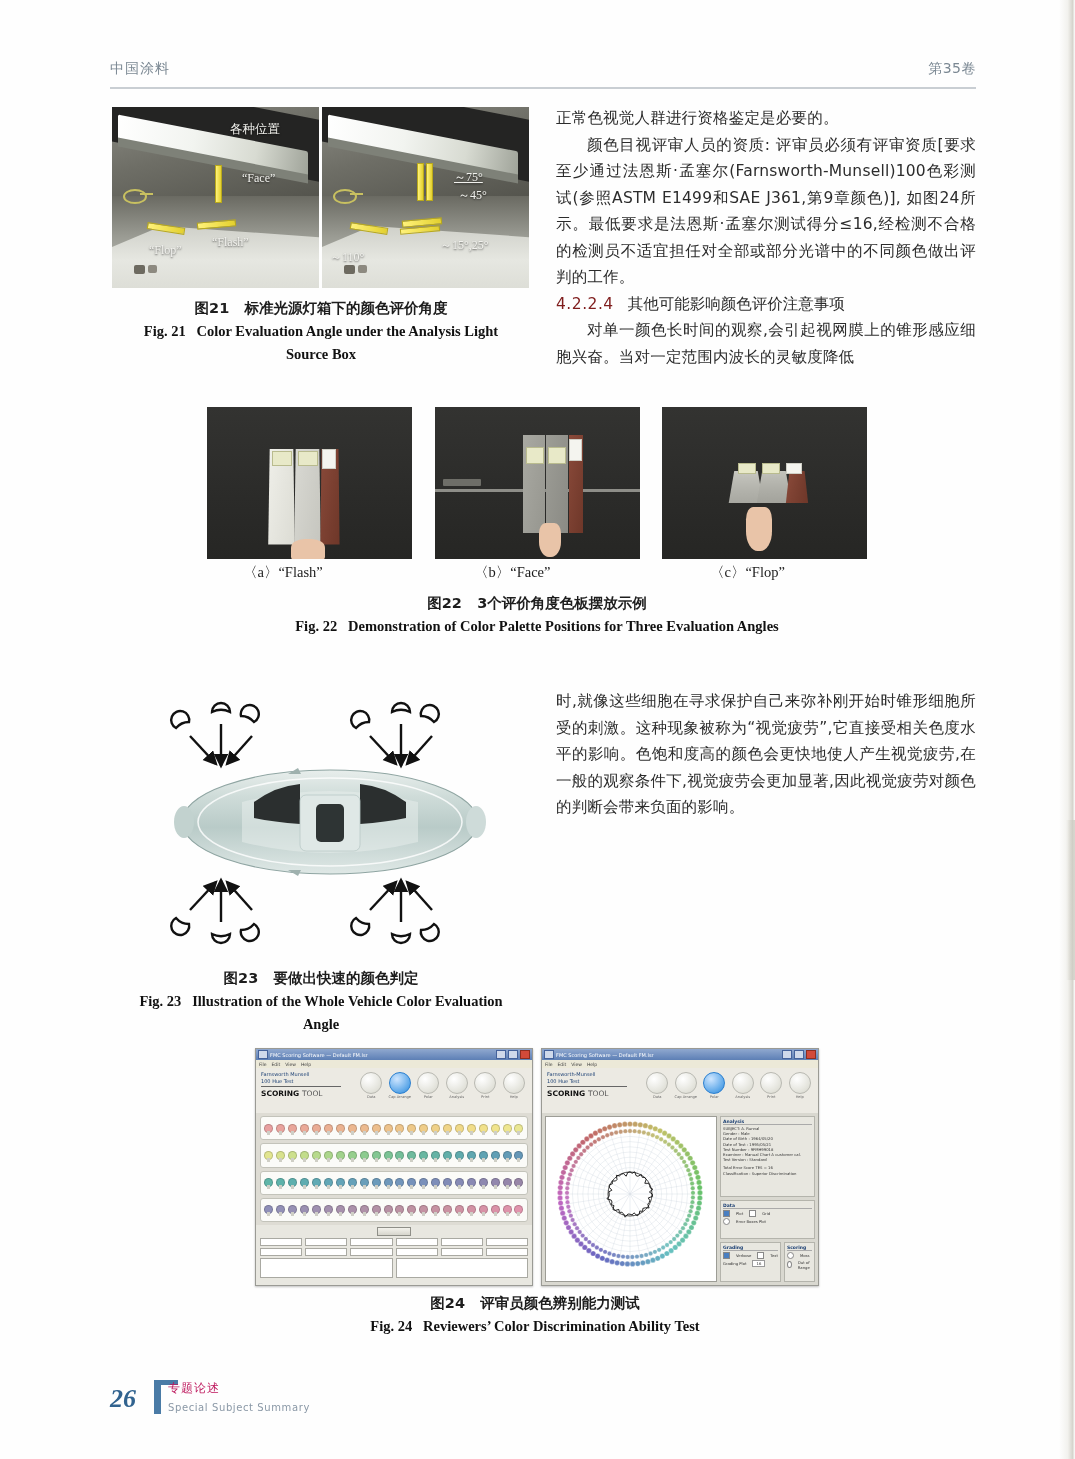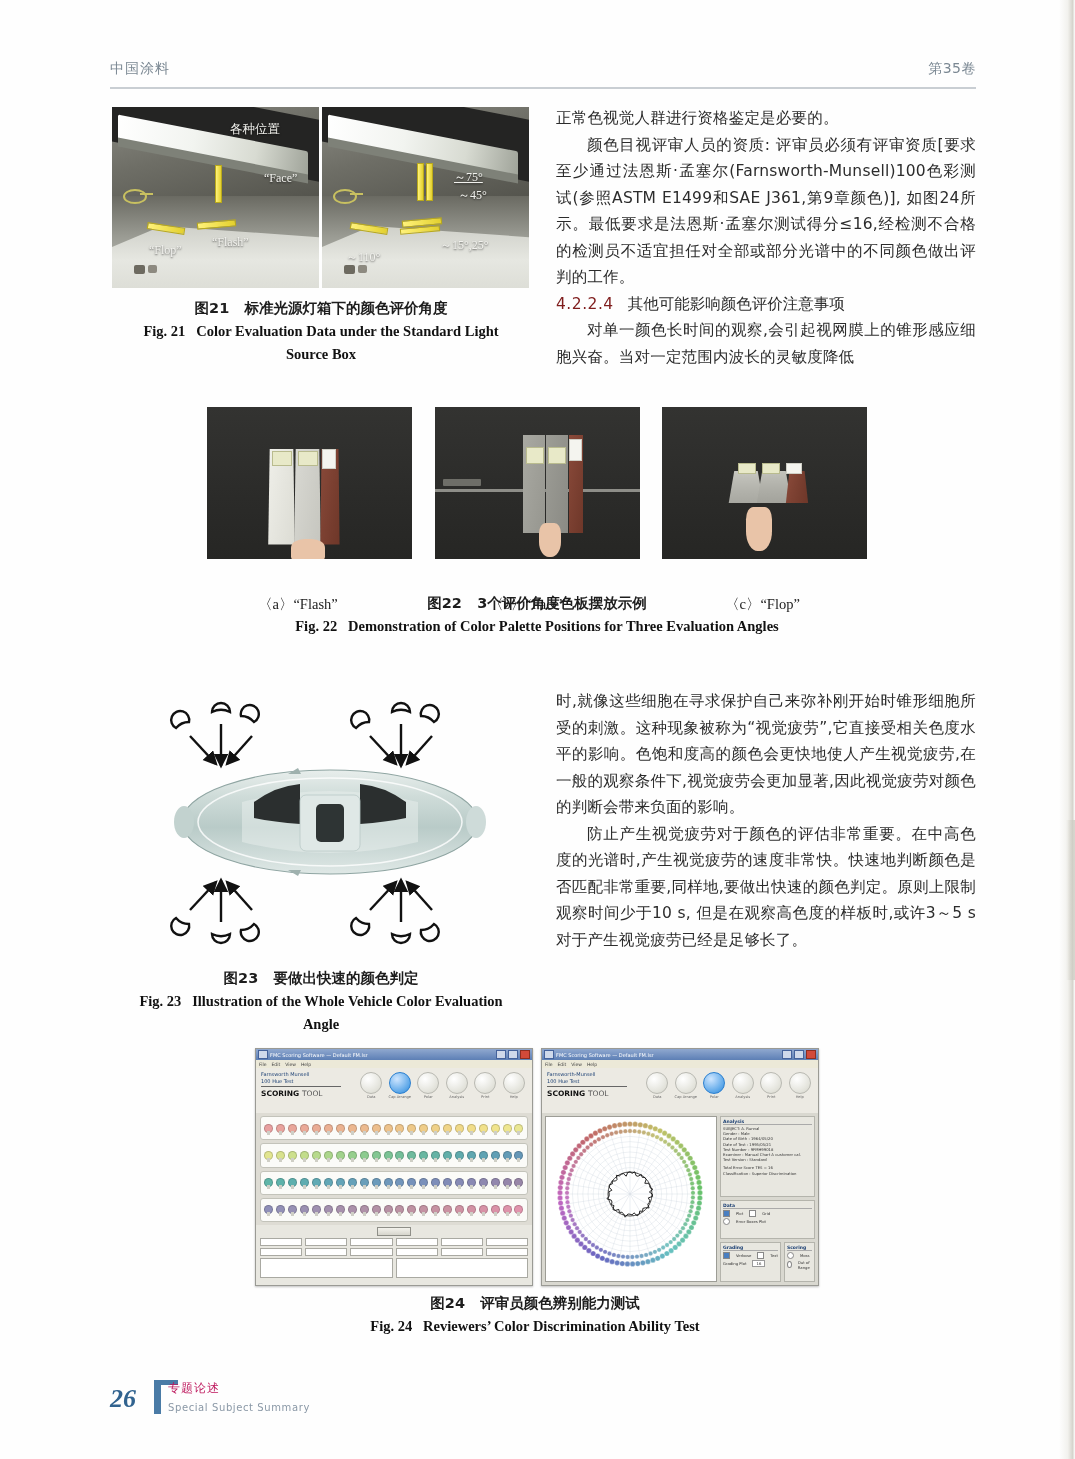--- a/index.html
+++ b/index.html
@@ -54,21 +54,21 @@
   .ph{position:relative;width:205px;height:152px;background:#2e2e2e;overflow:hidden;}
   .ph .bgw{position:absolute;inset:0;background:linear-gradient(180deg,#333331 0%,#2b2b29 60%,#262624 100%);}
   .ph .rail{position:absolute;left:0;top:82px;width:100%;height:3px;background:#8e8e88;}
   .ph .railshelf{position:absolute;left:8px;top:72px;width:38px;height:7px;background:#6e6e68;border-radius:1px;}
   .panel{position:absolute;background:linear-gradient(100deg,#d9d9d3,#c6c6bf);}
   .panelL{background:linear-gradient(100deg,#efefe9,#dcdcd4);}
   .panelR{background:linear-gradient(100deg,#8a4a3a,#6e3729);}
   .sticker{position:absolute;background:#e8e9c8;border:1px solid #b9bb8e;}
   .stickerw{position:absolute;background:#f4f4ef;border:1px solid #cfcfc6;}
   .hand{position:absolute;background:#e9c4a8;border-radius:40% 40% 18% 18%;}
-  .fig22labels{position:absolute;left:206px;top:563px;width:660px;height:24px;margin-top:32px;}
+  .fig22labels{position:absolute;left:191px;top:563px;width:660px;height:24px;}
   .fig22labels span{position:absolute;font-family:"Liberation Serif",serif;font-size:14.5px;color:#1b1b1b;}
   .cap22{position:absolute;left:207px;top:592px;width:660px;}
 
   
   .fig23{position:absolute;left:150px;top:690px;width:360px;height:265px;}
   .cap23{position:absolute;left:110px;top:967px;width:422px;}
 
   
   .fig24{position:absolute;left:255px;top:1048px;width:565px;height:238px;display:flex;gap:8px;}
   .win{width:278px;height:238px;background:#e8e7e0;border:1px solid #9a9a94;box-sizing:border-box;
@@ -141,49 +141,49 @@
       <div class="backwall"></div>
       <div class="floor"></div>
       <div class="hook"></div>
       <div class="hookline"></div>
       <div class="dot1"></div>
       <div class="dot2"></div>
       <div class="ybar" style="left:103px;top:58px;width:5px;height:36px;"></div>
       <div class="ybar" style="left:35px;top:118px;width:36px;height:5px;transform:rotate(9deg);"></div>
       <div class="ybar" style="left:85px;top:114px;width:37px;height:5px;transform:rotate(-5deg);"></div>
       <div class="lbtxt cn" style="left:118px;top:14px;">各种位置</div>
-      <div class="lbtxt" style="left:130px;top:64px;margin-left:22px;">“Face”</div>
+      <div class="lbtxt" style="left:130px;top:64px;">“Face”</div>
       <div class="lbtxt" style="left:37px;top:136px;">“Flop”</div>
       <div class="lbtxt" style="left:100px;top:128px;">“Flash”</div>
     </div>
     <div class="lb">
       <div class="ceil"></div>
       <div class="tube"></div>
       <div class="tubeedge"></div>
       <div class="backwall"></div>
       <div class="floor"></div>
       <div class="hook"></div>
       <div class="hookline"></div>
       <div class="dot1"></div>
       <div class="dot2"></div>
       <div class="ybar" style="left:95px;top:56px;width:5px;height:36px;"></div>
       <div class="ybar" style="left:104px;top:56px;width:5px;height:36px;"></div>
       <div class="ybar" style="left:28px;top:118px;width:36px;height:5px;transform:rotate(9deg);"></div>
       <div class="ybar" style="left:80px;top:112px;width:38px;height:5px;transform:rotate(-5deg);"></div>
       <div class="ybar" style="left:78px;top:120px;width:38px;height:4px;transform:rotate(-5deg);"></div>
       <div class="lbtxt" style="left:132px;top:62px;text-decoration:underline;">～75°</div>
       <div class="lbtxt" style="left:136px;top:80px;">～45°</div>
-      <div class="lbtxt" style="left:24px;top:142px;">～110°</div>
+      <div class="lbtxt" style="left:8px;top:142px;">～110°</div>
       <div class="lbtxt" style="left:118px;top:130px;">～15°,25°</div>
     </div>
   </div>
 
   <div class="cap21 cap">
     <div class="cn"><span class="lbl">图21</span>&nbsp;&nbsp;&nbsp;<span>标准光源灯箱下的颜色评价角度</span></div>
-    <div class="en"><span>Fig. 21</span>&nbsp;&nbsp;&nbsp;<span>Color Evaluation Data under the Standard Light</span></div>
+    <div class="en"><span>Fig. 21</span>&nbsp;&nbsp;&nbsp;<span>Color Evaluation Angle under the Analysis Light</span></div>
     <div class="en">Source Box</div>
   </div>
 
   <div class="colR">
     <div class="ptext">正常色视觉人群进行资格鉴定是必要的。</div>
     <div class="ptext ind">颜色目视评审人员的资质: 评审员必须有评审资质[要求至少通过法恩斯·孟塞尔(Farnsworth-Munsell)100色彩测试(参照ASTM E1499和SAE J361,第9章颜色)], 如图24所示。最低要求是法恩斯·孟塞尔测试得分≤16,经检测不合格的检测员不适宜担任对全部或部分光谱中的不同颜色做出评判的工作。</div>
     <div class="sechead">
       <span class="num">4.2.2.4</span><span class="ttl">其他可能影响颜色评价注意事项</span>
     </div>
     <div class="ptext ind">对单一颜色长时间的观察,会引起视网膜上的锥形感应细胞兴奋。当对一定范围内波长的灵敏度降低</div>
@@ -299,21 +299,20 @@
   </div>
 
   <div class="cap23 cap">
     <div class="cn"><span class="lbl">图23</span>&nbsp;&nbsp;&nbsp;<span>要做出快速的颜色判定</span></div>
     <div class="en"><span>Fig. 23</span>&nbsp;&nbsp;&nbsp;<span>Illustration of the Whole Vehicle Color Evaluation</span></div>
     <div class="en">Angle</div>
   </div>
 
   <div style="position:absolute;left:556px;top:688px;width:420px;">
     <div class="ptext">时,就像这些细胞在寻求保护自己来弥补刚开始时锥形细胞所受的刺激。这种现象被称为“视觉疲劳”,它直接受相关色度水平的影响。色饱和度高的颜色会更快地使人产生视觉疲劳,在一般的观察条件下,视觉疲劳会更加显著,因此视觉疲劳对颜色的判断会带来负面的影响。</div>
-    <div class="ptext ind">防止产生视觉疲劳对于颜色的评估非常重要。在中高色度的光谱时,产生视觉疲劳的速度非常快。快速地判断颜色是否匹配非常重要,同样地,要做出快速的颜色判定。原则上限制观察时间少于10 s, 但是在观察高色度的样板时,或许3～5 s对于产生视觉疲劳已经是足够长了。</div>
   </div>
 
   <div class="fig24">
 
     <div class="win">
       <div class="titlebar">
         <div class="tbtn"></div>
         <div class="tt">FMC Scoring Software — Default FM.lsr</div>
         <div class="tbtn"></div>
         <div class="tbtn"></div>

